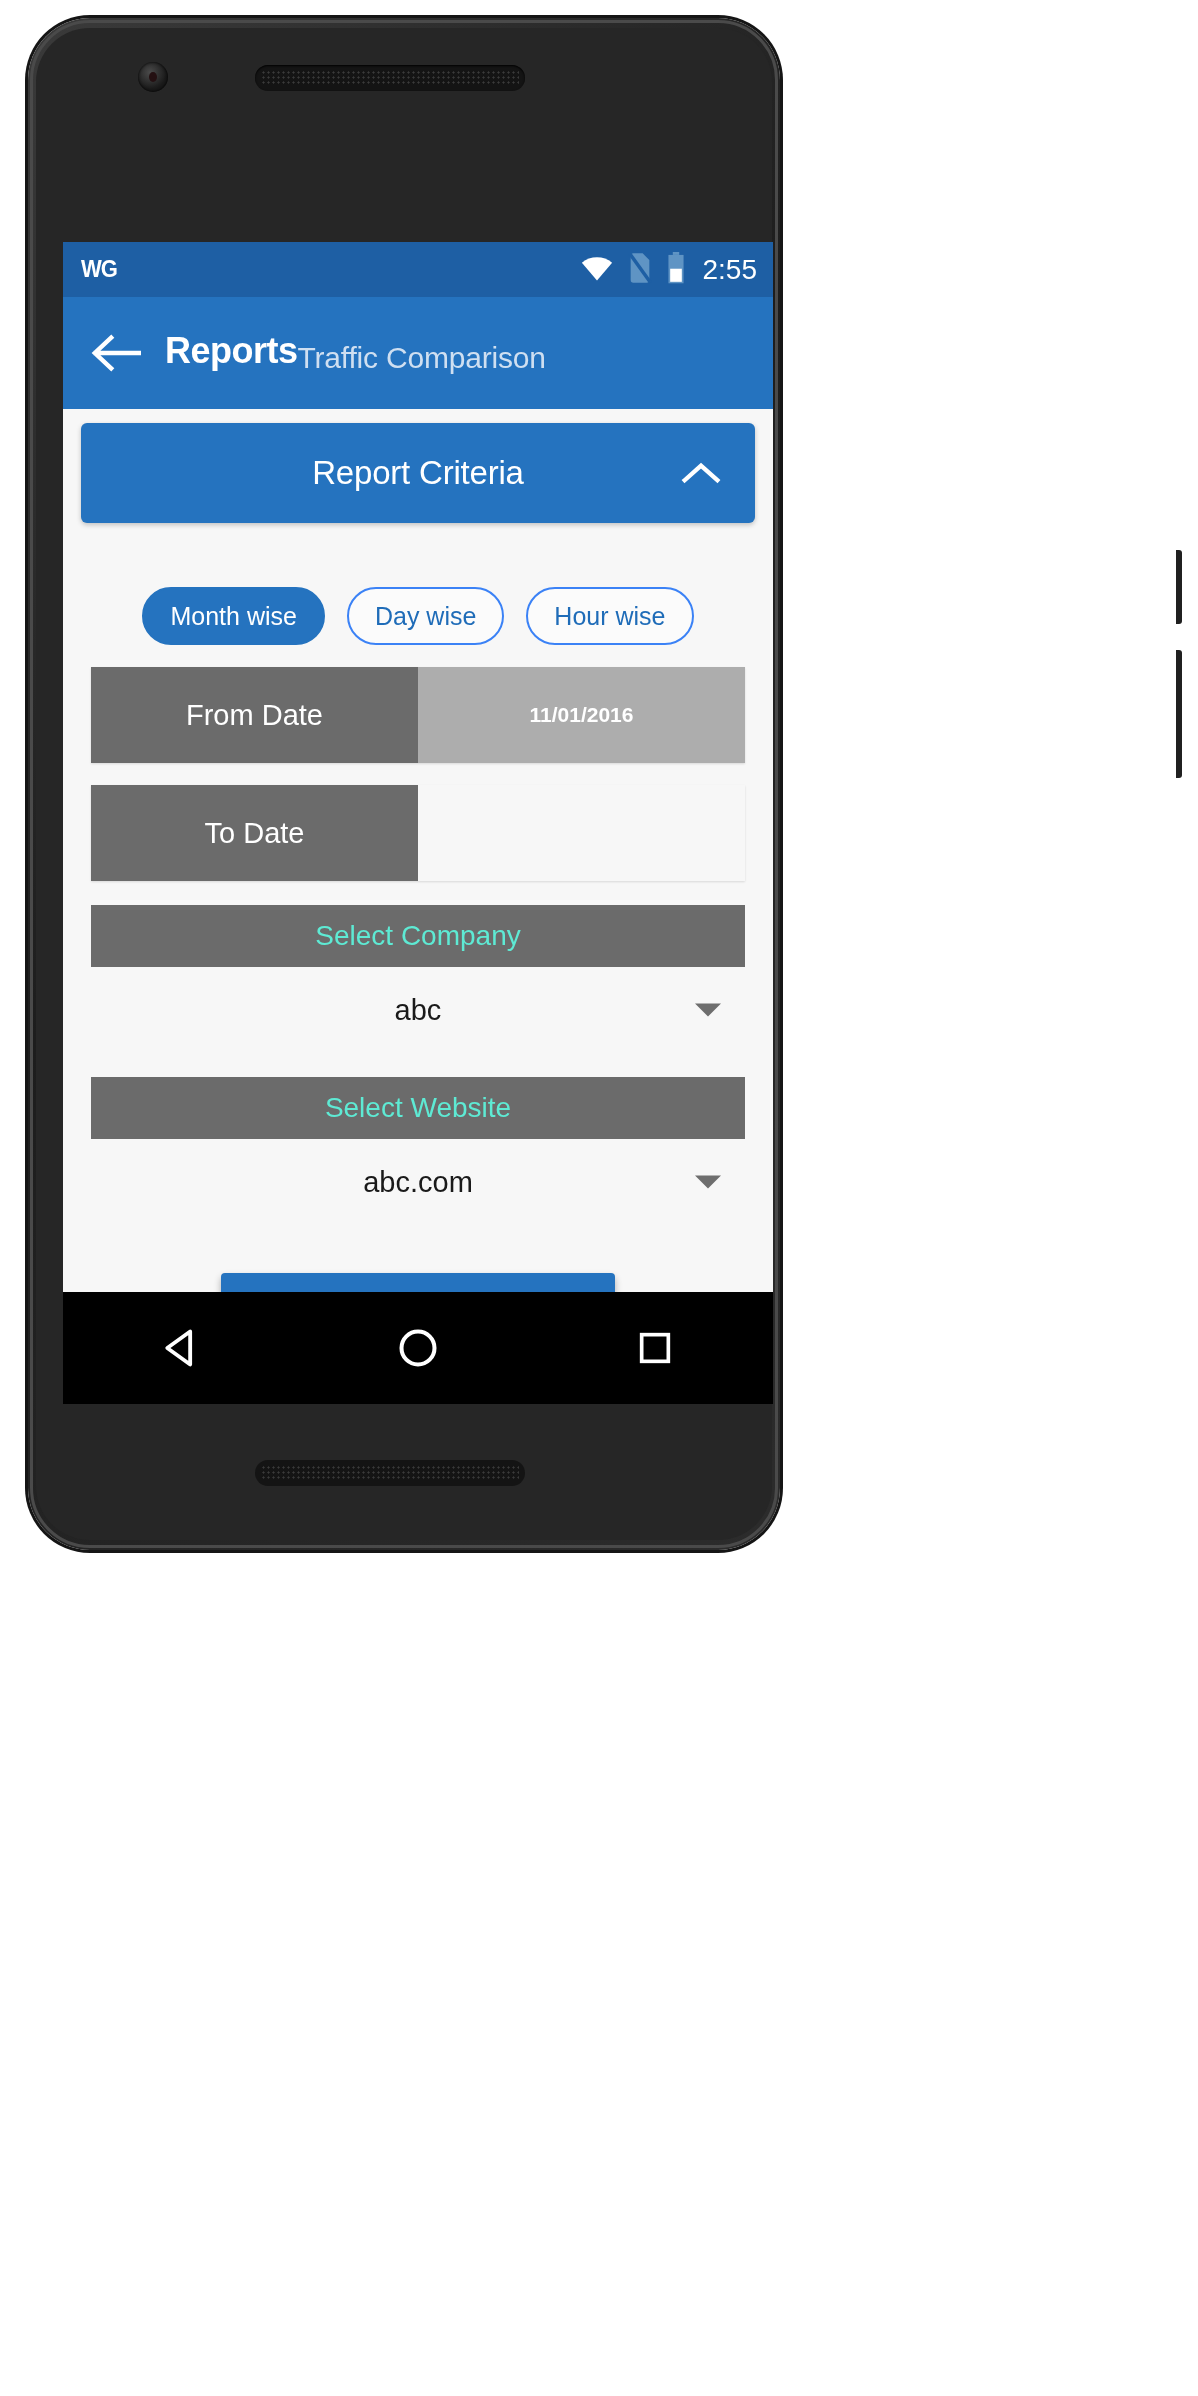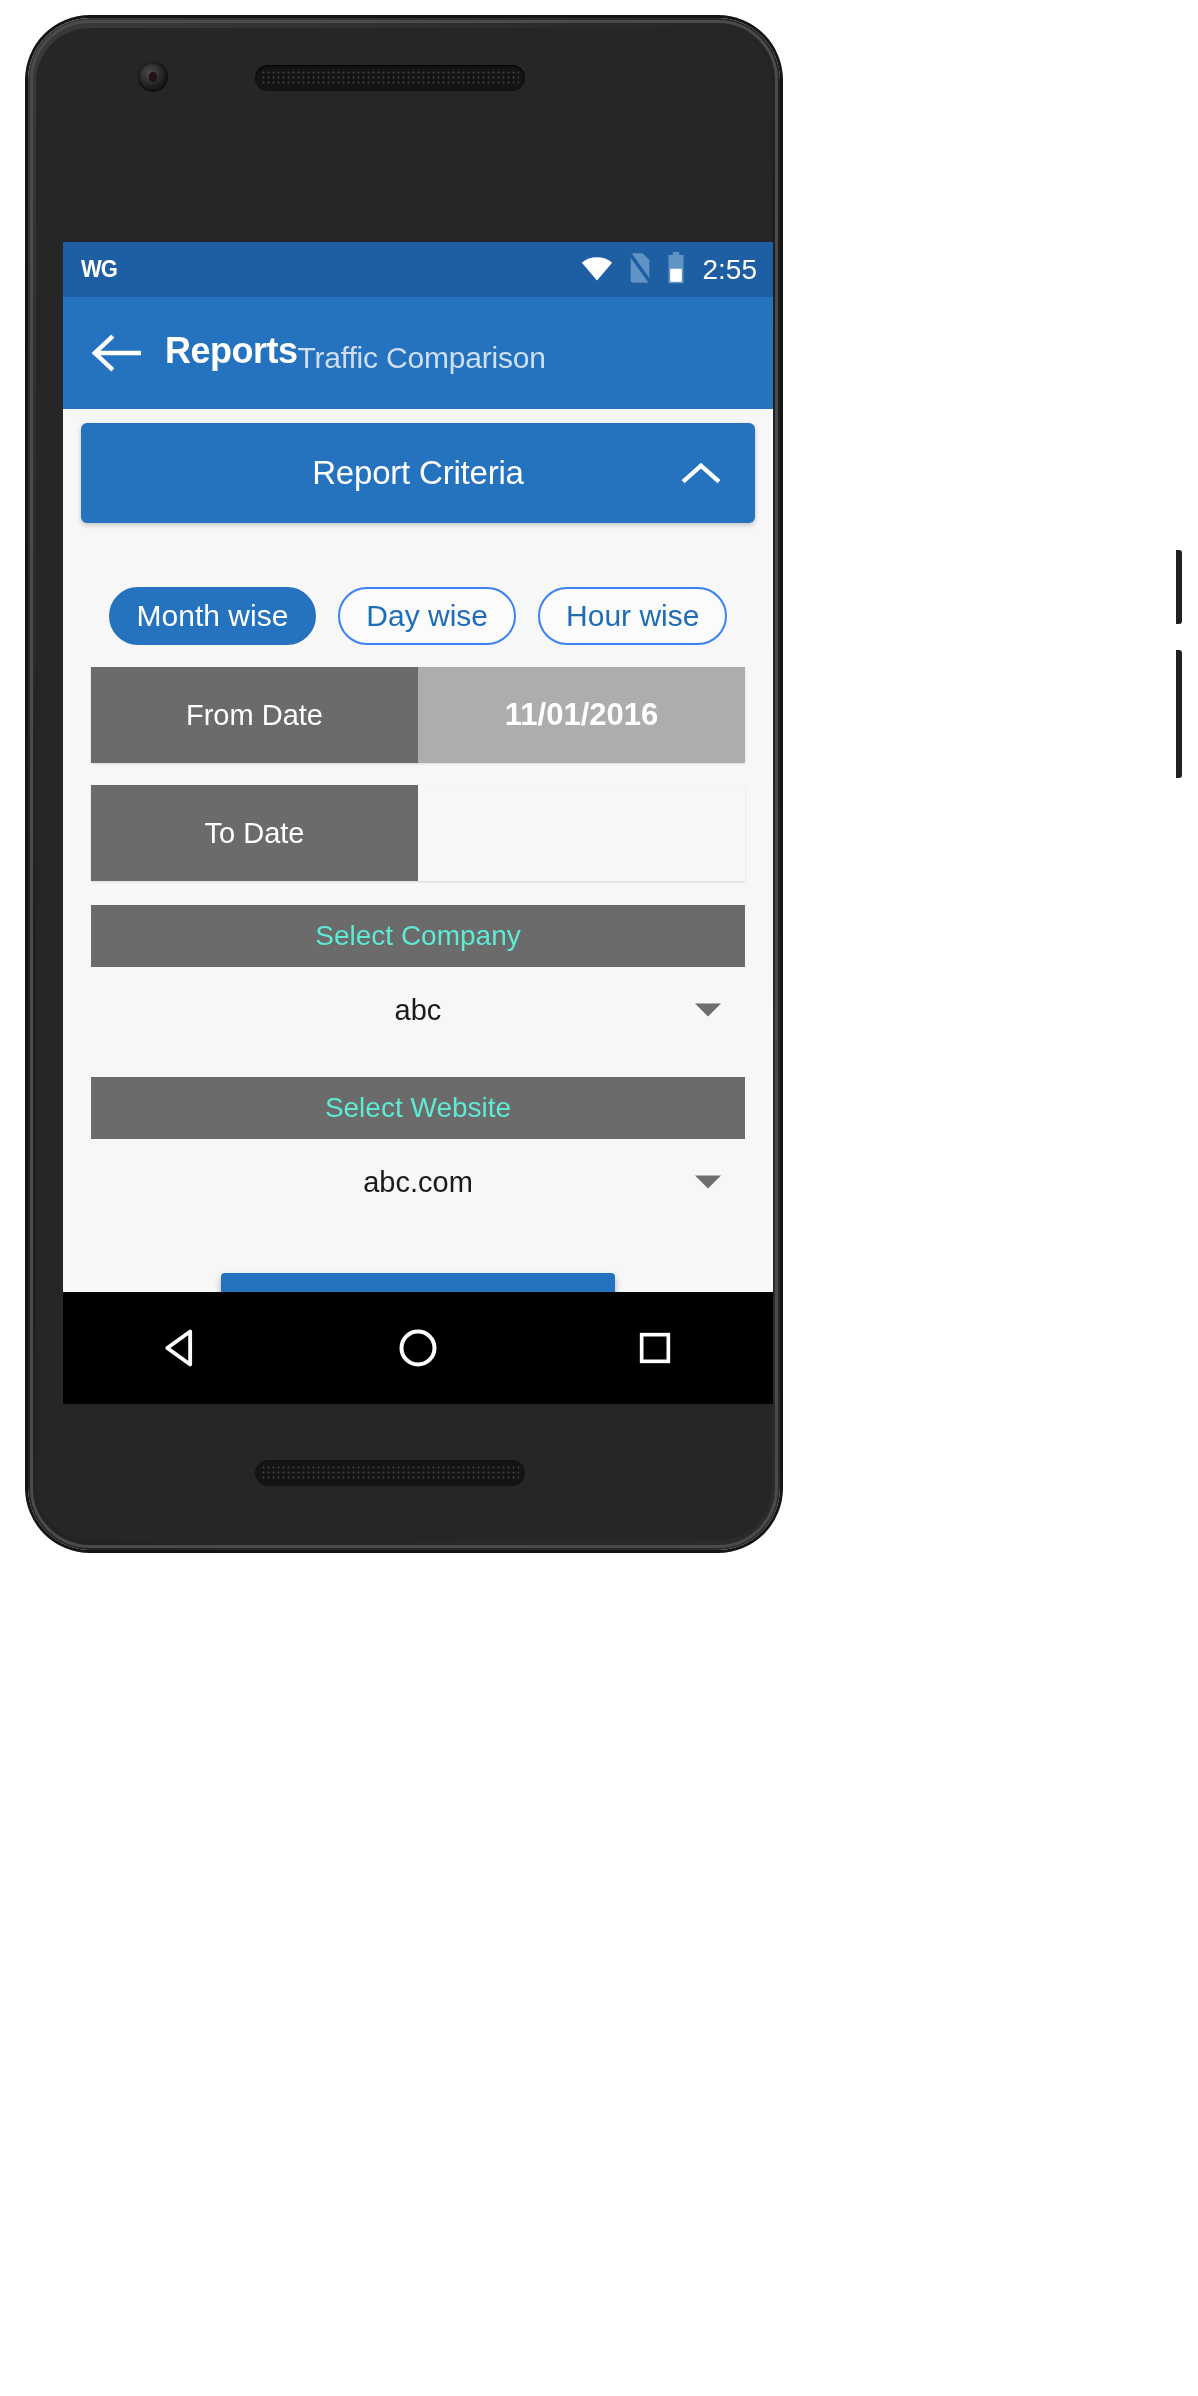--- a/index.html
+++ b/index.html
@@ -246,21 +246,21 @@
     gap: 22px;
     margin-top: 64px;
   }
   .chip {
     height: 58px;
     border-radius: 29px;
     display: flex;
     align-items: center;
     justify-content: center;
     padding: 0 26px;
-    font-size: 30px;
+    font-size: 25px;
     box-sizing: border-box;
     white-space: nowrap;
   }
   .chip.selected {
     background: #2573bf;
     color: #ffffff;
     border: 2px solid #2573bf;
   }
   .chip.unselected {
     background: #fbfbfb;
@@ -285,21 +285,21 @@
     justify-content: center;
     font-size: 29px;
   }
   .date-value {
     width: 50%;
     background: #adadad;
     color: #ffffff;
     display: flex;
     align-items: center;
     justify-content: center;
-    font-size: 31px;
+    font-size: 21px;
     font-weight: bold;
   }
 
   
   .select-header {
     margin: 0 28px;
     margin-top: 24px;
     height: 62px;
     background: #6b6b6b;
     color: #5eead4;

